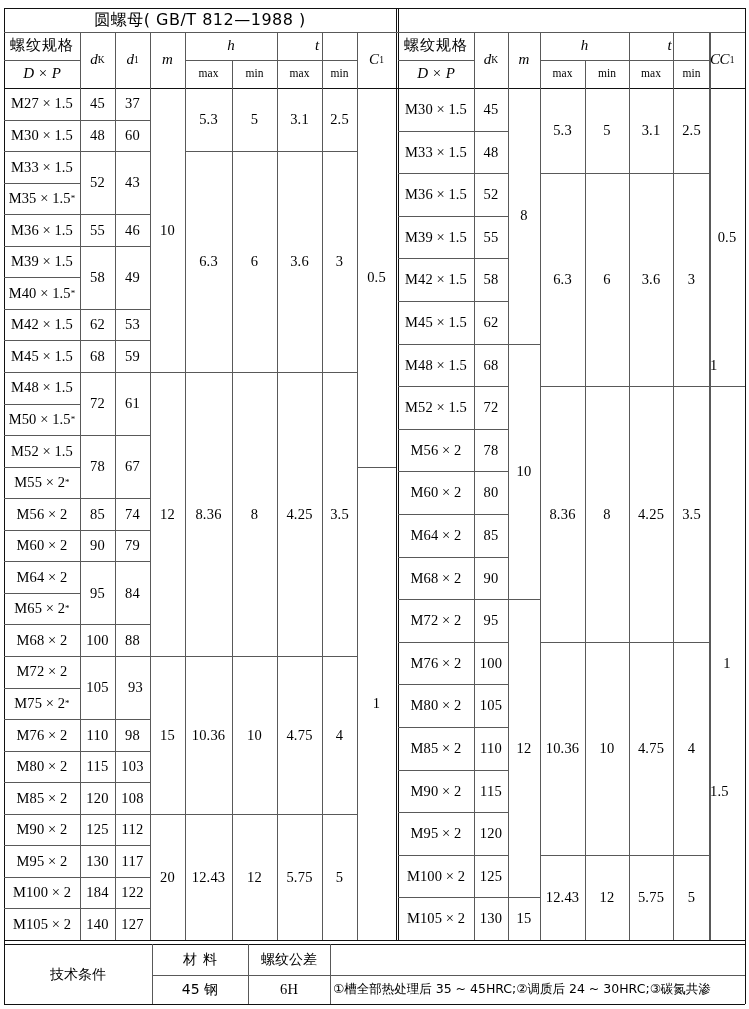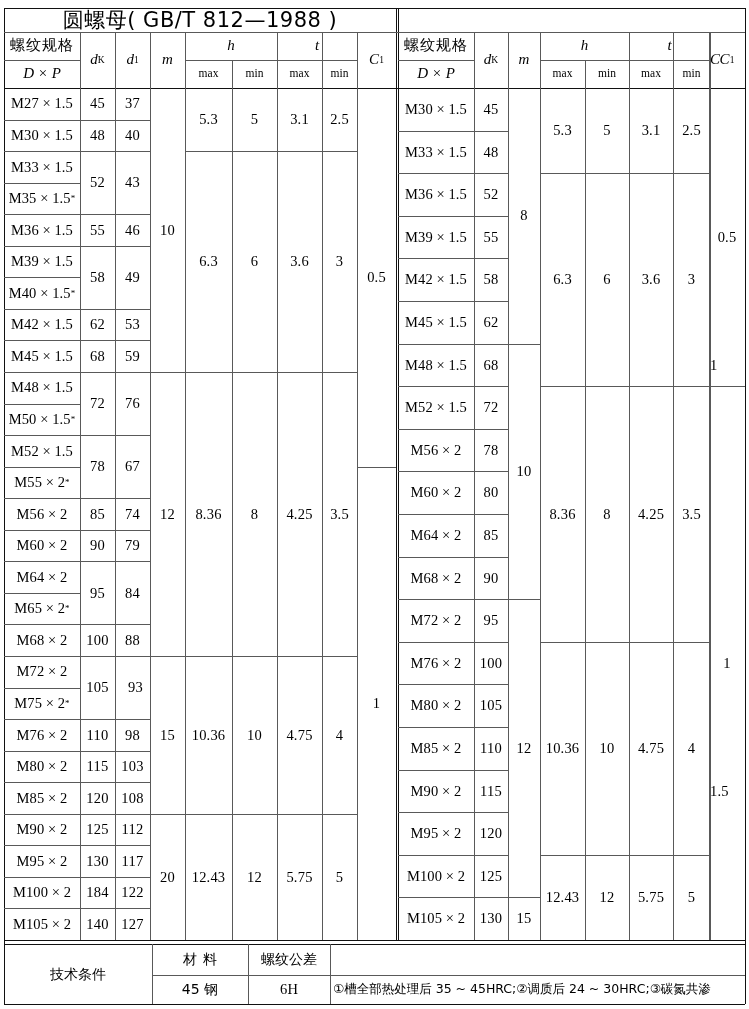--- a/index.html
+++ b/index.html
@@ -9,21 +9,21 @@
   .lnh{height:1px;}
   .lnv{width:1px;}
   .thick{background:#111;}
   .cell{position:absolute;display:flex;align-items:center;justify-content:center;
         text-align:center;line-height:1.15;overflow:hidden;}
   .num{font-size:14.5px;letter-spacing:.2px;}
   .spec{font-size:14.5px;letter-spacing:.1px;}
   .hdr-cn{font-size:15px;font-family:"DejaVu Sans","Liberation Sans",sans-serif;letter-spacing:1px;}
   .hdr-it{font-size:15px;font-style:italic;}
   .hdr-sm{font-size:11.5px;}
-  .title{font-size:21px;font-family:"DejaVu Sans","Liberation Sans",sans-serif;letter-spacing:.5px;}
+  .title{font-size:16px;font-family:"DejaVu Sans","Liberation Sans",sans-serif;letter-spacing:.5px;}
   .sub{font-size:9.5px;vertical-align:sub;font-style:normal;}
   .star{font-size:9px;vertical-align:super;}
   .foot-cn{font-size:14px;font-family:"DejaVu Sans","Liberation Sans",sans-serif;}
   .foot-note{font-size:12.5px;font-family:"DejaVu Sans","Liberation Sans",sans-serif;
              letter-spacing:0px;white-space:nowrap;}
   .sp{letter-spacing:6px;}
 </style>
 </head>
 <body>
 
@@ -175,41 +175,41 @@
     <div class="ln lnh" style="left: 80px; top: 782.222px; width: 70px; height: 1px;"></div>
     <div class="ln lnh" style="left: 80px; top: 813.778px; width: 70px; height: 1px;"></div>
     <div class="ln lnh" style="left: 80px; top: 845.333px; width: 70px; height: 1px;"></div>
     <div class="ln lnh" style="left: 80px; top: 876.889px; width: 70px; height: 1px;"></div>
     <div class="ln lnh" style="left: 80px; top: 908.444px; width: 70px; height: 1px;"></div>
     <div class="cell spec" style="left: 4px; top: 88px; width: 76px; height: 31.5556px;">M27 × 1.5</div>
     <div class="cell num" style="left: 80px; top: 88px; width: 35px; height: 31.5556px;">45</div>
     <div class="cell num" style="left: 115px; top: 88px; width: 35px; height: 31.5556px;">37</div>
     <div class="cell spec" style="left: 4px; top: 119.556px; width: 76px; height: 31.5556px;">M30 × 1.5</div>
     <div class="cell num" style="left: 80px; top: 119.556px; width: 35px; height: 31.5556px;">48</div>
-    <div class="cell num" style="left: 115px; top: 119.556px; width: 35px; height: 31.5556px;">40</div>
+    <div class="cell num" style="left: 115px; top: 119.556px; width: 35px; height: 31.5556px;">60</div>
     <div class="cell spec" style="left: 4px; top: 151.111px; width: 76px; height: 31.5556px;">M33 × 1.5</div>
     <div class="cell num" style="left: 80px; top: 151.111px; width: 35px; height: 63.1111px;">52</div>
     <div class="cell num" style="left: 115px; top: 151.111px; width: 35px; height: 63.1111px;">43</div>
     <div class="cell spec" style="left: 4px; top: 182.667px; width: 76px; height: 31.5556px;">M35 × 1.5<span class="star">*</span></div>
     <div class="cell spec" style="left: 4px; top: 214.222px; width: 76px; height: 31.5556px;">M36 × 1.5</div>
     <div class="cell num" style="left: 80px; top: 214.222px; width: 35px; height: 31.5556px;">55</div>
     <div class="cell num" style="left: 115px; top: 214.222px; width: 35px; height: 31.5556px;">46</div>
     <div class="cell spec" style="left: 4px; top: 245.778px; width: 76px; height: 31.5556px;">M39 × 1.5</div>
     <div class="cell num" style="left: 80px; top: 245.778px; width: 35px; height: 63.1111px;">58</div>
     <div class="cell num" style="left: 115px; top: 245.778px; width: 35px; height: 63.1111px;">49</div>
     <div class="cell spec" style="left: 4px; top: 277.333px; width: 76px; height: 31.5556px;">M40 × 1.5<span class="star">*</span></div>
     <div class="cell spec" style="left: 4px; top: 308.889px; width: 76px; height: 31.5556px;">M42 × 1.5</div>
     <div class="cell num" style="left: 80px; top: 308.889px; width: 35px; height: 31.5556px;">62</div>
     <div class="cell num" style="left: 115px; top: 308.889px; width: 35px; height: 31.5556px;">53</div>
     <div class="cell spec" style="left: 4px; top: 340.444px; width: 76px; height: 31.5556px;">M45 × 1.5</div>
     <div class="cell num" style="left: 80px; top: 340.444px; width: 35px; height: 31.5556px;">68</div>
     <div class="cell num" style="left: 115px; top: 340.444px; width: 35px; height: 31.5556px;">59</div>
     <div class="cell spec" style="left: 4px; top: 372px; width: 76px; height: 31.5556px;">M48 × 1.5</div>
     <div class="cell num" style="left: 80px; top: 372px; width: 35px; height: 63.1111px;">72</div>
-    <div class="cell num" style="left: 115px; top: 372px; width: 35px; height: 63.1111px;">76</div>
+    <div class="cell num" style="left: 115px; top: 372px; width: 35px; height: 63.1111px;">61</div>
     <div class="cell spec" style="left: 4px; top: 403.556px; width: 76px; height: 31.5556px;">M50 × 1.5<span class="star">*</span></div>
     <div class="cell spec" style="left: 4px; top: 435.111px; width: 76px; height: 31.5556px;">M52 × 1.5</div>
     <div class="cell num" style="left: 80px; top: 435.111px; width: 35px; height: 63.1111px;">78</div>
     <div class="cell num" style="left: 115px; top: 435.111px; width: 35px; height: 63.1111px;">67</div>
     <div class="cell spec" style="left: 4px; top: 466.667px; width: 76px; height: 31.5556px;">M55 × 2<span class="star">*</span></div>
     <div class="cell spec" style="left: 4px; top: 498.222px; width: 76px; height: 31.5556px;">M56 × 2</div>
     <div class="cell num" style="left: 80px; top: 498.222px; width: 35px; height: 31.5556px;">85</div>
     <div class="cell num" style="left: 115px; top: 498.222px; width: 35px; height: 31.5556px;">74</div>
     <div class="cell spec" style="left: 4px; top: 529.778px; width: 76px; height: 31.5556px;">M60 × 2</div>
     <div class="cell num" style="left: 80px; top: 529.778px; width: 35px; height: 31.5556px;">90</div>

